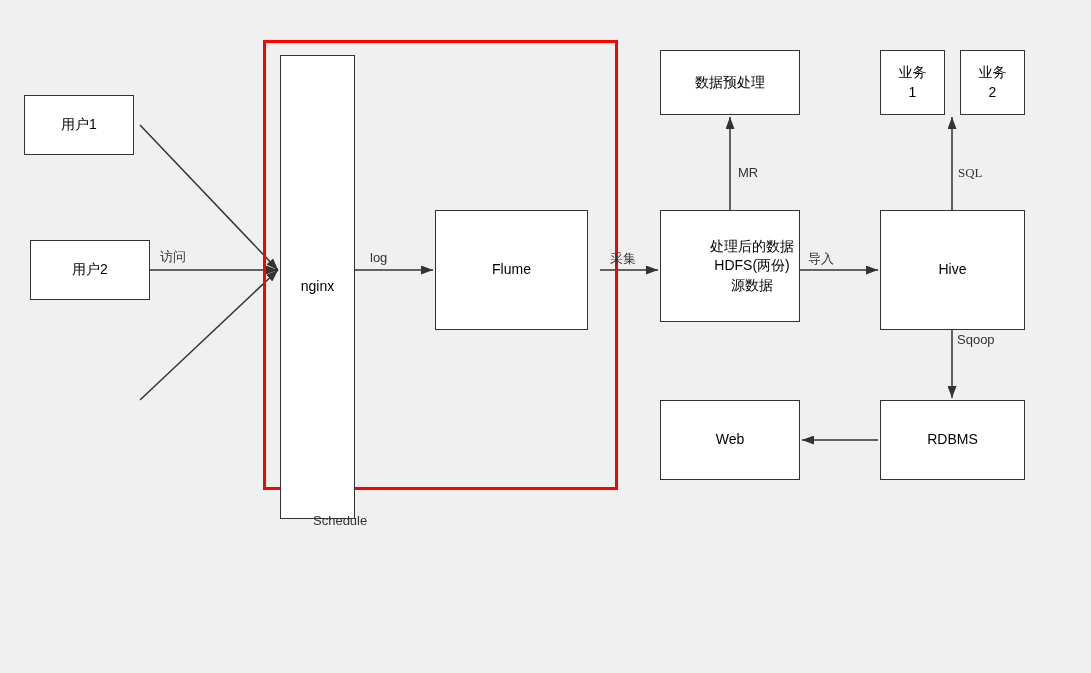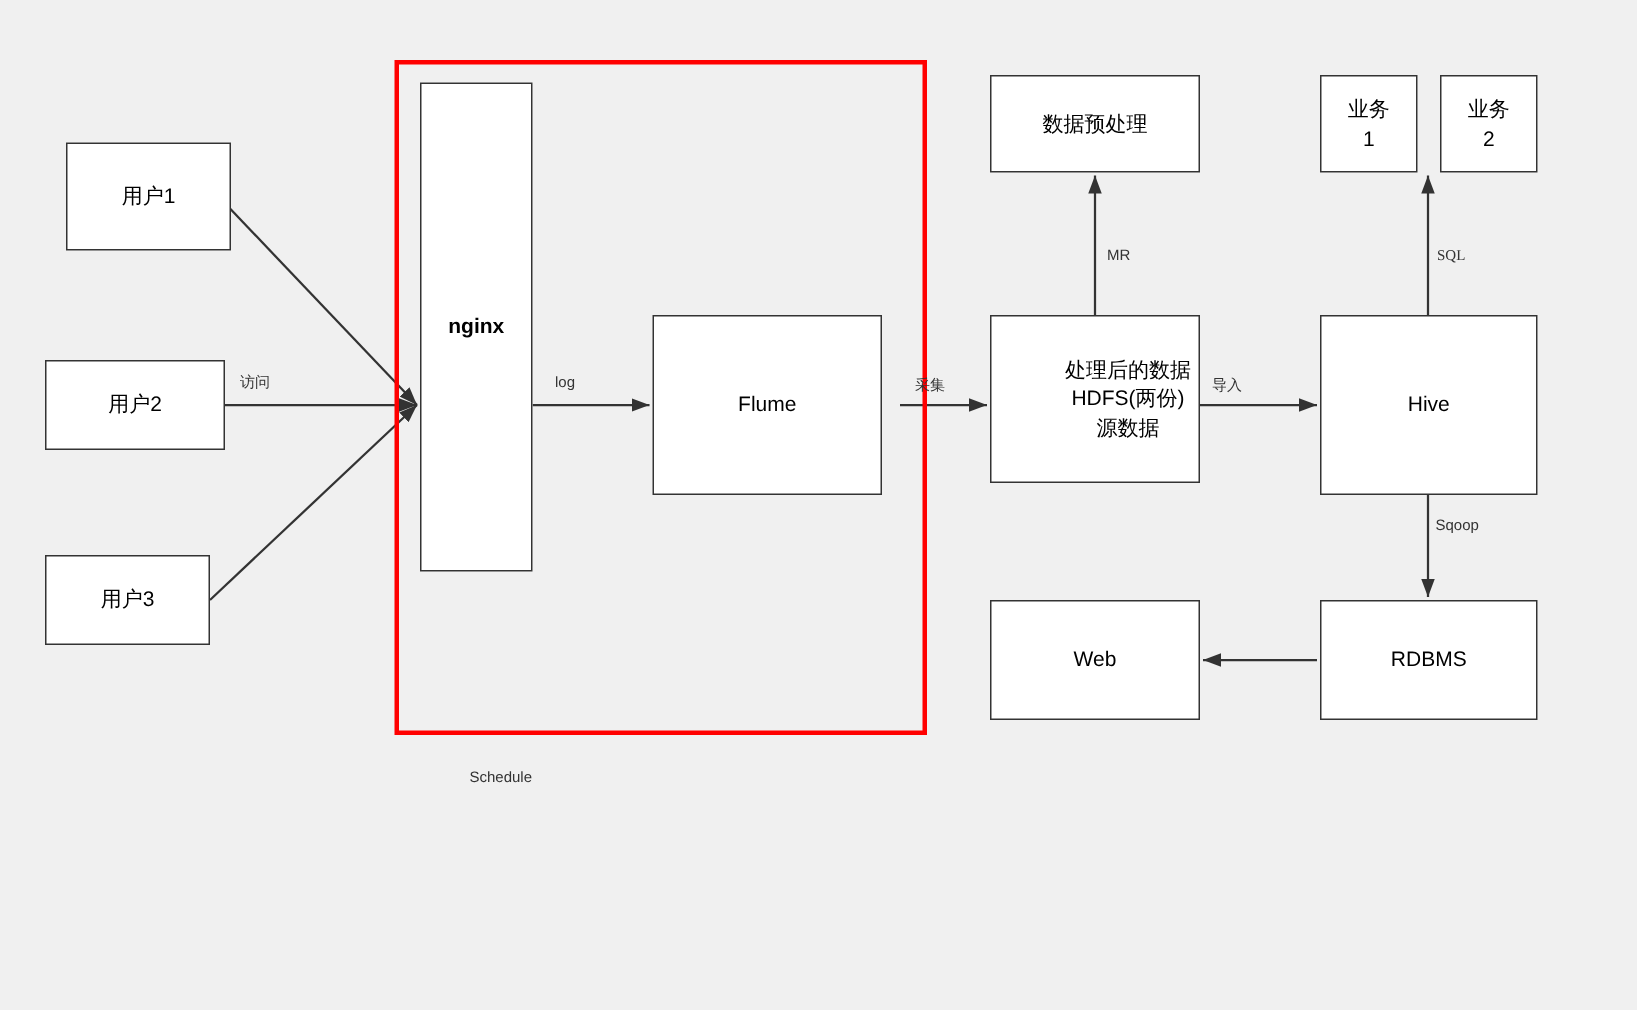--- a/index.html
+++ b/index.html
@@ -28,21 +28,21 @@
       text-align: center;
       line-height: 1.4;
     }
     .box-red {
       position: absolute;
       background: transparent;
       border: 3px solid red;
     }
     .label {
       position: absolute;
-      font-size: 10px;
+      font-size: 13px;
       color: #333;
     }
     svg.arrows {
       position: absolute;
       top: 0;
       left: 0;
       width: 1091px;
       height: 673px;
       pointer-events: none;
     }
@@ -78,31 +78,28 @@
 
     <line x1="952" y1="210" x2="952" y2="117" stroke="#333" stroke-width="1.5" marker-end="url(#arrowhead)" marker-start="url(#arrowhead-both-start)"></line>
 
     <line x1="952" y1="330" x2="952" y2="398" stroke="#333" stroke-width="1.5" marker-end="url(#arrowhead)"></line>
 
     <line x1="878" y1="440" x2="802" y2="440" stroke="#333" stroke-width="1.5" marker-end="url(#arrowhead)"></line>
   </svg>
 
   <div class="box-red" style="left:263px; top:40px; width:355px; height:450px;"></div>
 
-  <div class="box" style="left:44px; top:95px; width:110px; height:72px;align-items:center;">
+  <div class="box" style="left:24px; top:95px; width:110px; height:60px;align-items:center;">
     <span>用户1</span>
   </div>
   <div class="box" style="left:30px; top:240px; width:120px; height:60px;">
     <span>用户2</span>
   </div>
-  <div class="box" style="left:30px; top:370px; width:110px; height:60px;">
-    <span>用户3</span>
-  </div>
 
-  <div class="box" style="left:280px; top:55px; width:75px; height:326px;font-weight:bold;">
+  <div class="box" style="left:280px; top:55px; width:75px; height:464px;">
     <span>nginx</span>
   </div>
 
   <div class="box" style="left:435px; top:210px; width:153px; height:120px;">
     <span>Flume</span>
   </div>
 
   <div class="box" style="left:660px; top:210px; width:140px; height:112px;padding-left:44px;">
     <span style="white-space:pre-line;">处理后的数据
 HDFS(两份)
@@ -147,20 +144,20 @@
   </div>
   <div class="label" style="left:738px; top:165px;">
     <span>MR</span>
   </div>
   <div class="label" style="left:808px; top:250px;">
     <span>导入</span>
   </div>
   <div class="label" style="left:958px; top:165px;font-family:Liberation Serif, serif;">
     <span>SQL</span>
   </div>
-  <div class="label" style="left:957px; top:345px;text-align:center;">
+  <div class="label" style="left:957px; top:332px;text-align:center;">
     <span>Sqoop</span>
   </div>
   <div class="label" style="left:313px; top:513px;">
     <span>Schedule</span>
   </div>
 
 </div>
 
 </body></html>

